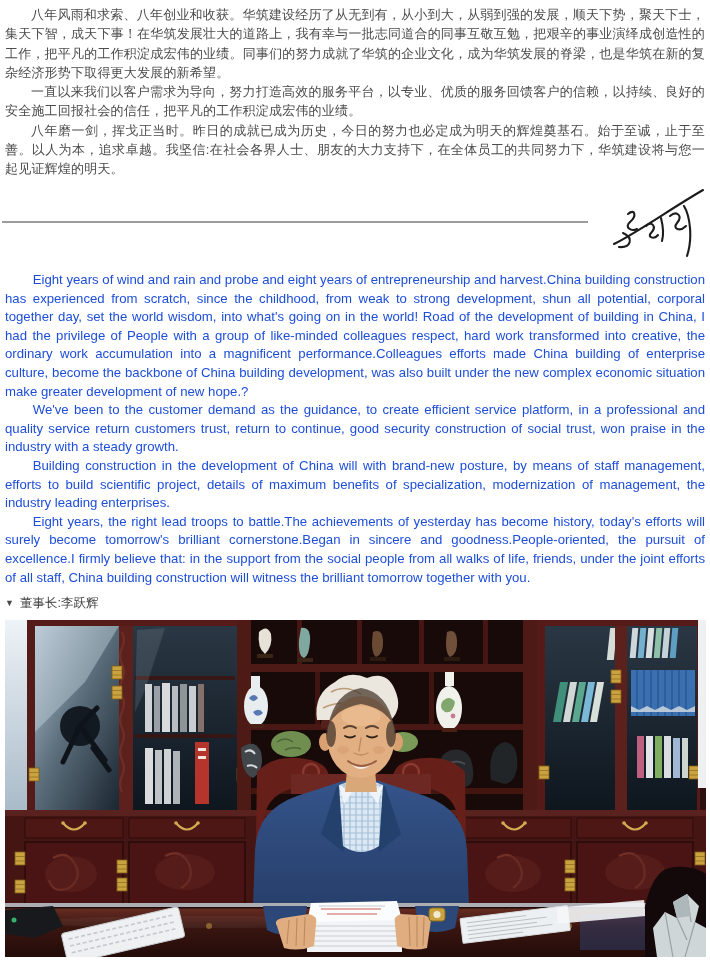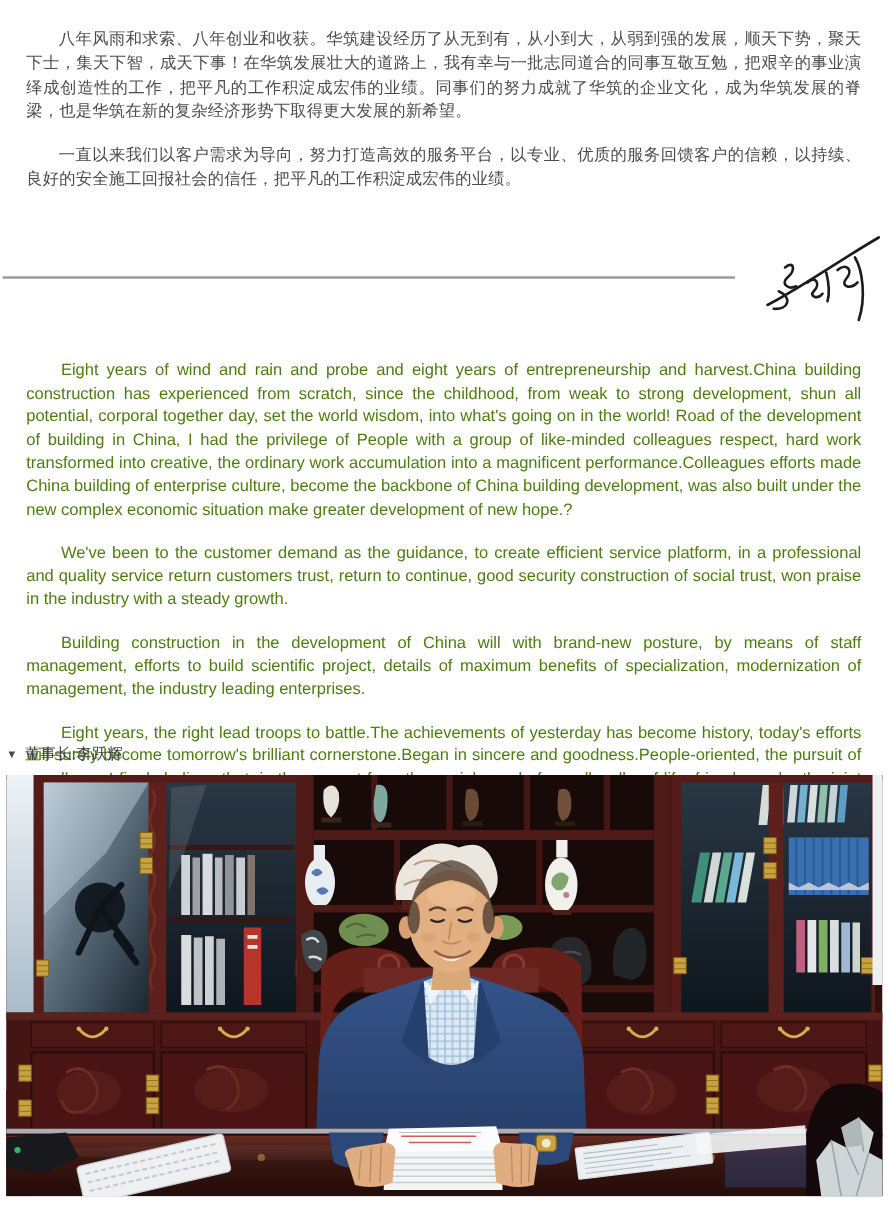--- a/index.html
+++ b/index.html
@@ -1,45 +1,46 @@
 <!DOCTYPE html>
 <html><head>
 <meta charset="utf-8">
 <style>
   html,body{margin:0;padding:0;}
   body{width:710px;height:975px;background:#ffffff;position:relative;
        font-family:"Liberation Sans","DejaVu Sans",sans-serif;}
   .page{position:absolute;inset:0;background:#fff;overflow:hidden;}
 
   .cn-block{position:absolute;top:5px;left:5px;width:700px;}
-  .cn-block p{margin:16px;font-size:13px;line-height:19.3px;color:#4b4b4b;
+  .cn-block p{margin:0;font-size:13px;line-height:19.3px;color:#4b4b4b;
               text-align:justify;text-indent:2em;letter-spacing:.2px;}
 
   .divider{position:absolute;top:221px;left:2px;width:586px;height:2px;background:#9c9c9c;}
 
   .signature{position:absolute;top:186px;left:604px;width:104px;height:76px;}
 
   .en-block{position:absolute;top:271px;left:5px;width:700px;}
-  .en-block p{margin:16px;font-size:13.2px;line-height:18.6px;color:#4d7c0f;
+  .en-block p{margin:0;font-size:13.2px;line-height:18.6px;color:#1d4ed8;
               text-align:justify;text-indent:2.1em;}
 
   .caption{position:absolute;top:595px;left:5px;height:16px;display:flex;
            align-items:center;gap:6px;font-size:12.5px;color:#3f3f3f;}
   .caption .tri{font-size:9px;color:#4a4a4a;line-height:1;}
 
   .photo{position:absolute;top:620px;left:5px;width:701px;height:337px;display:block;}
 </style>
 </head>
 <body>
 
 <div class="page">
 
   <section class="cn-block">
     <p>八年风雨和求索、八年创业和收获。华筑建设经历了从无到有，从小到大，从弱到强的发展，顺天下势，聚天下士，集天下智，成天下事！在华筑发展壮大的道路上，我有幸与一批志同道合的同事互敬互勉，把艰辛的事业演绎成创造性的工作，把平凡的工作积淀成宏伟的业绩。同事们的努力成就了华筑的企业文化，成为华筑发展的脊梁，也是华筑在新的复杂经济形势下取得更大发展的新希望。</p>
     <p>一直以来我们以客户需求为导向，努力打造高效的服务平台，以专业、优质的服务回馈客户的信赖，以持续、良好的安全施工回报社会的信任，把平凡的工作积淀成宏伟的业绩。</p>
+    <p>八年磨一剑，挥戈正当时。昨日的成就已成为历史，今日的努力也必定成为明天的辉煌奠基石。始于至诚，止于至善。以人为本，追求卓越。我坚信:在社会各界人士、朋友的大力支持下，在全体员工的共同努力下，华筑建设将与您一起见证辉煌的明天。</p>
   </section>
 
   <div class="divider"></div>
   <svg class="signature" viewBox="0 0 104 76">
     <g fill="none" stroke="#1c1c1c" stroke-width="2.1" stroke-linecap="round">
       <path d="M10,58 C34,46 68,22 99,4"></path>
       <path d="M24,28 C31,22 33,30 26,36 C20,41 27,46 33,43"></path>
       <path d="M19,47 C30,52 27,62 15,61"></path>
       <path d="M42,40 C48,34 53,41 47,47 C43,51 50,54 54,49"></path>
       <path d="M57,32 C59,40 60,48 58,55"></path>

